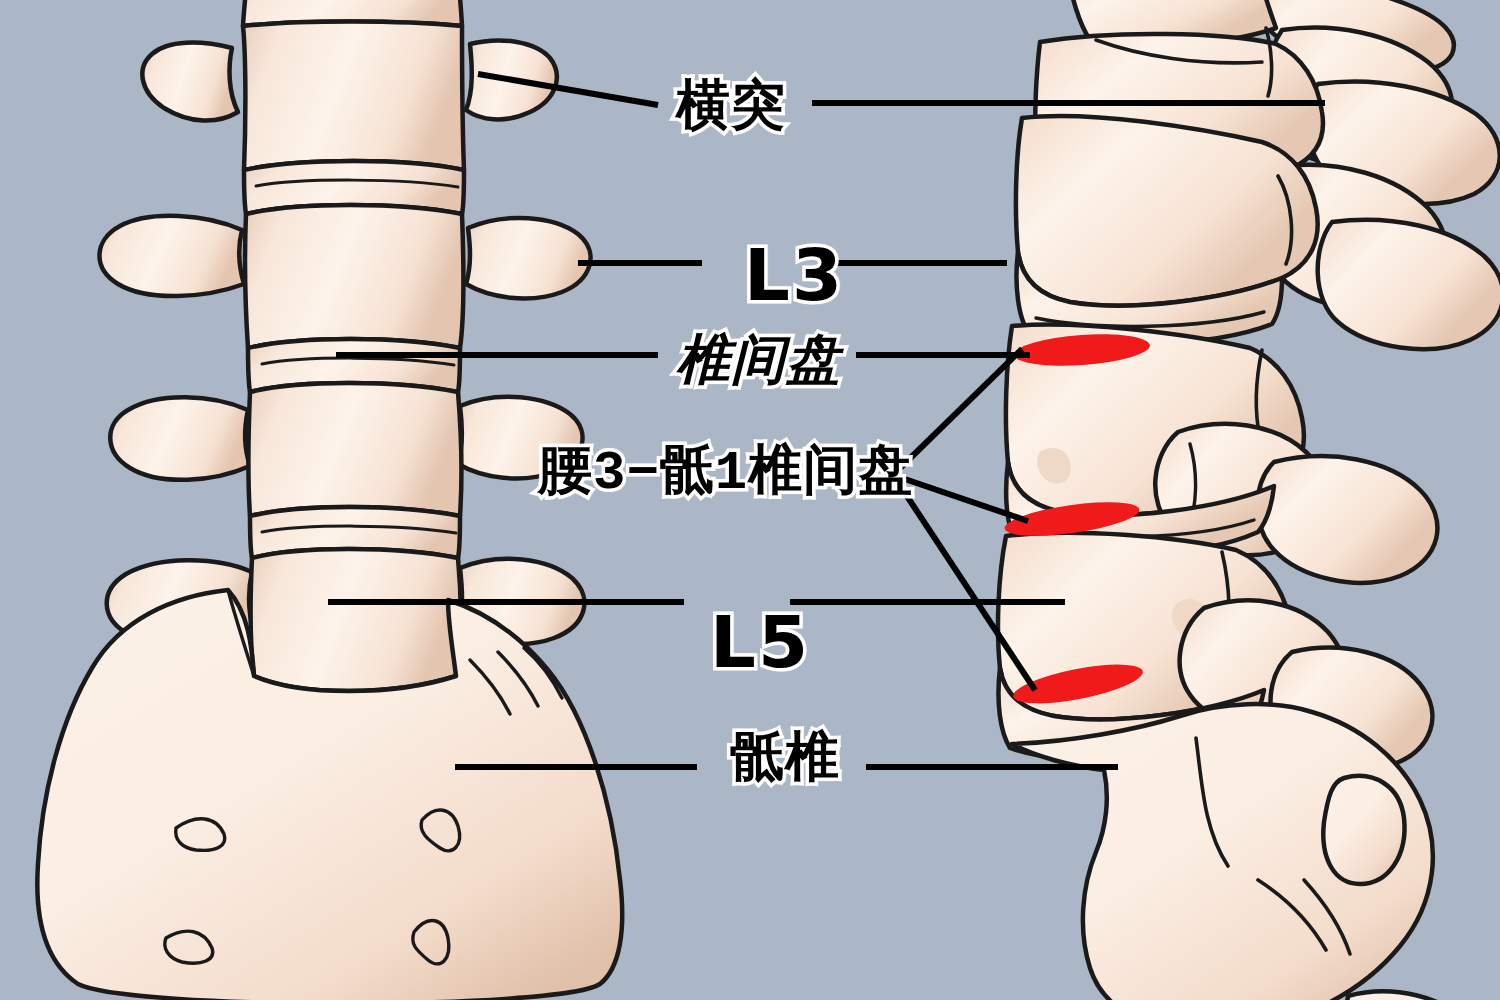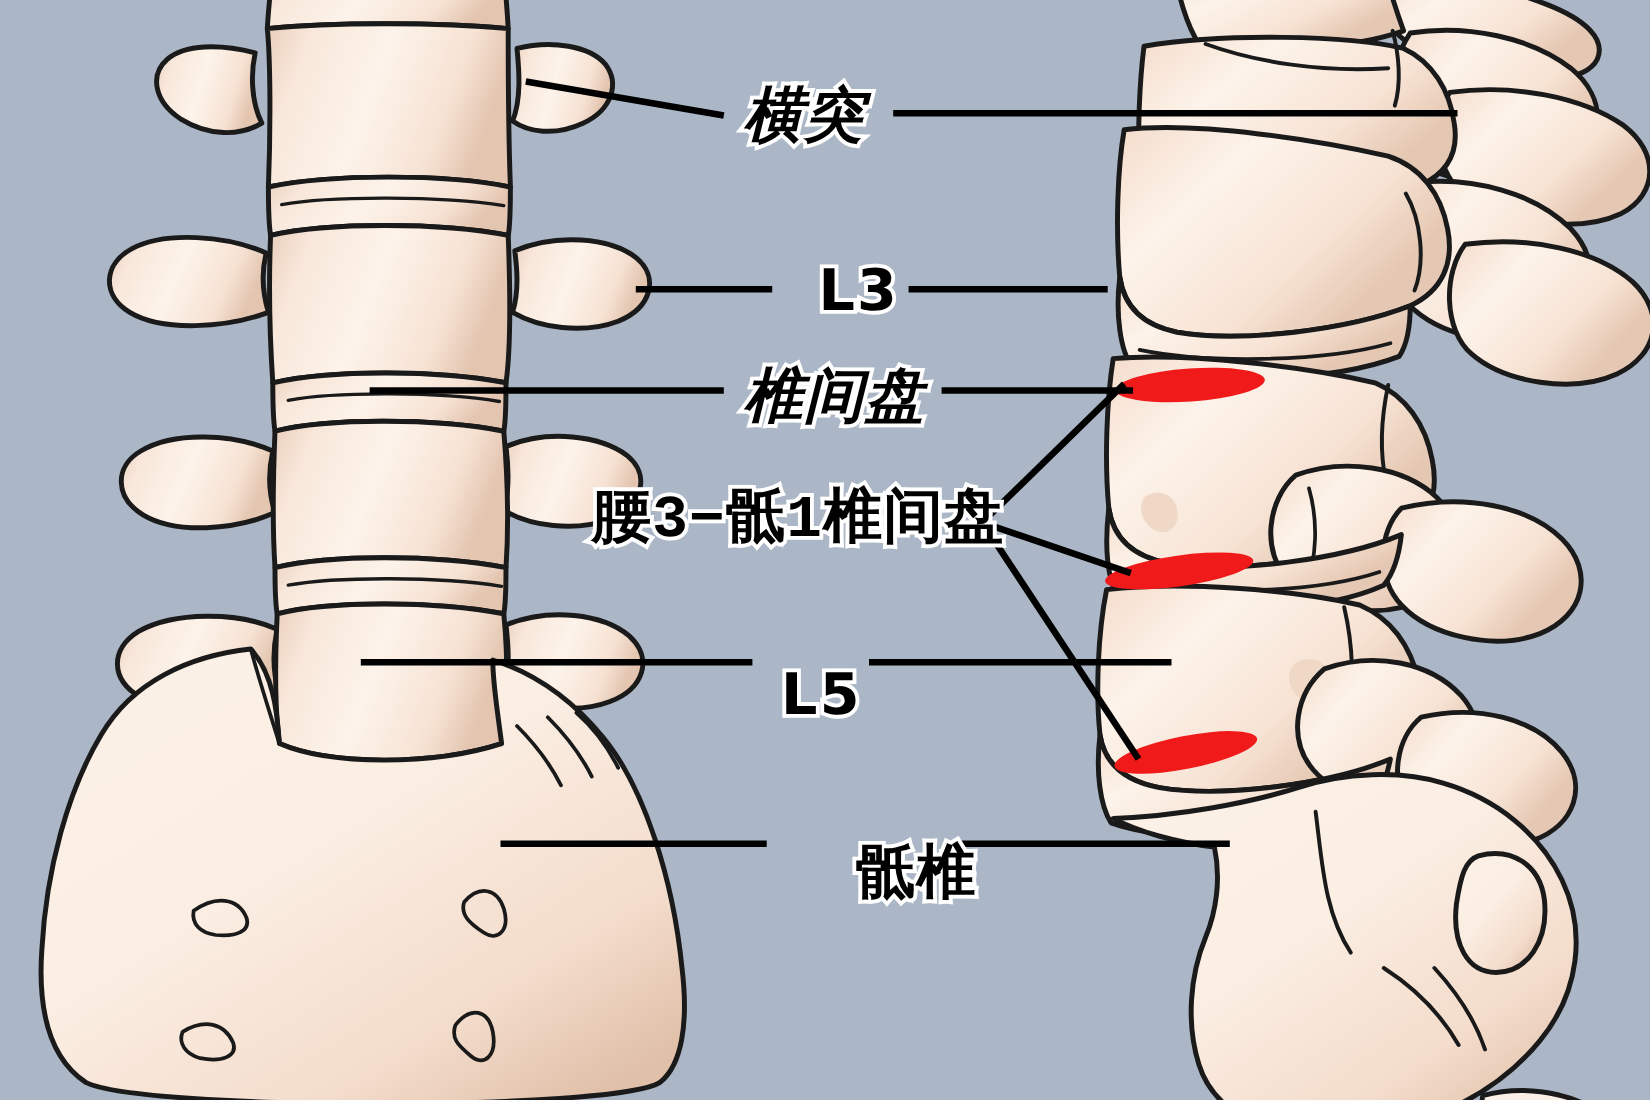--- a/index.html
+++ b/index.html
@@ -27,21 +27,21 @@
     color: #000;
     font-weight: 700;
     line-height: 1;
     -webkit-text-stroke: 7px #ffffff;
     paint-order: stroke fill;
     text-shadow:
       0 0 4px #fff, 0 0 4px #fff, 0 0 4px #fff, 0 0 4px #fff;
   }
   .lbl span { position: relative; }
   .cjk { font-size: 54px; letter-spacing: 1px; }
-  .lat { font-size: 52px; letter-spacing: 2px; text-align: center; }
+  .lat { font-size: 72px; letter-spacing: 2px; text-align: center; }
 </style>
 </head>
 <body>
 
 <div id="stage">
 
   <svg id="art" viewBox="0 0 1500 1000" xmlns="http://www.w3.org/2000/svg">
     <defs>
       <linearGradient id="boneH" x1="0" y1="0" x2="1" y2="0.25">
         <stop offset="0%" stop-color="#e9cebb"></stop>
@@ -298,21 +298,21 @@
         <line x1="893" y1="475" x2="1028" y2="521"></line>
         <line x1="893" y1="475" x2="1035" y2="690"></line>
         <line x1="328" y1="602" x2="684" y2="602"></line>
         <line x1="790" y1="602" x2="1065" y2="602"></line>
         <line x1="455" y1="767" x2="697" y2="767"></line>
         <line x1="866" y1="767" x2="1118" y2="767"></line>
       </g>
   </svg>
 
   <div id="label-layer">
-      <div class="lbl cjk" style="left: 676px; top: 78px; font-style: italic;"><span>横突</span></div>
+      <div class="lbl cjk" style="left: 676px; top: 78px;"><span>横突</span></div>
       <div class="lbl lat" style="left: 744px; top: 239px;"><span>L3</span></div>
       <div class="lbl cjk" style="left: 676px; top: 333px; font-style: italic;"><span>椎间盘</span></div>
       <div class="lbl cjk" style="left: 538px; top: 447px; font-family: Liberation Mono, monospace;"><span>腰3−骶1椎间盘</span></div>
       <div class="lbl lat" style="left: 710px; top: 578px; margin-top: 28px;"><span>L5</span></div>
-      <div class="lbl cjk" style="left: 730px; top: 766px; margin-left: 48px;"><span>骶椎</span></div>
+      <div class="lbl cjk" style="left: 730px; top: 730px;"><span>骶椎</span></div>
     </div>
 
 </div>
 
 </body></html>

